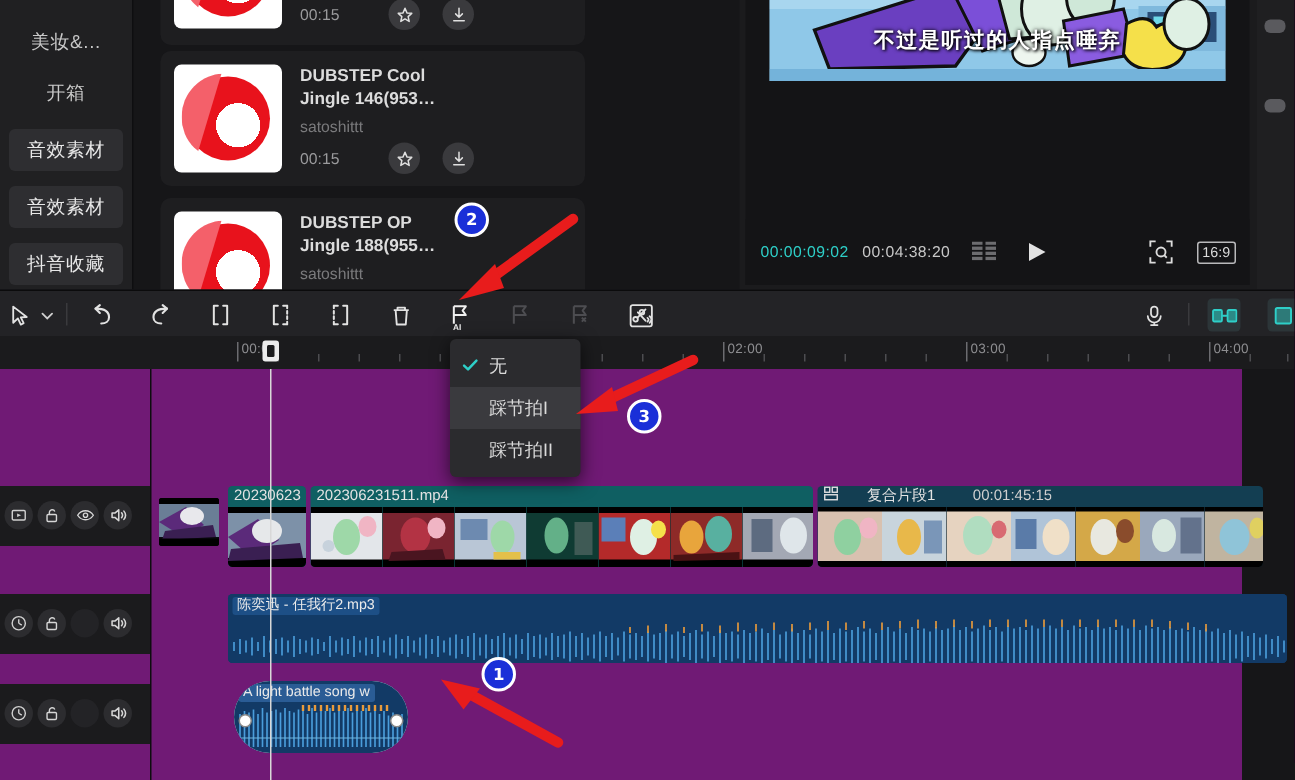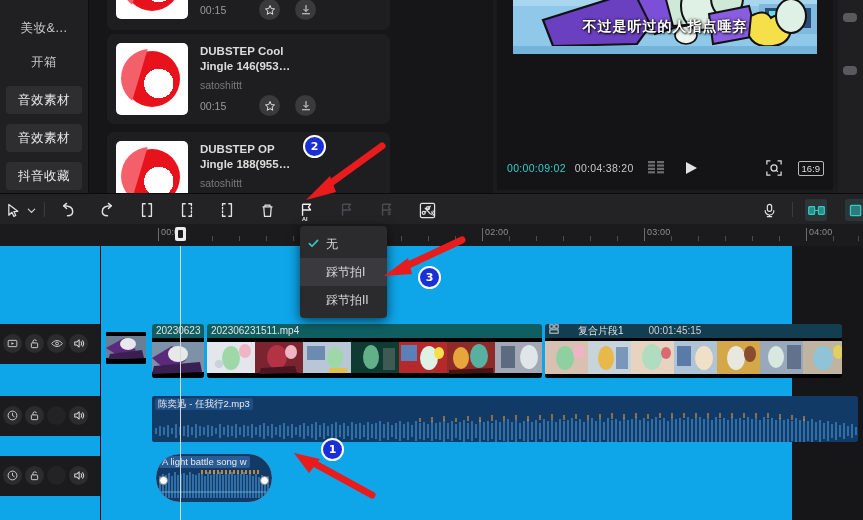--- a/index.html
+++ b/index.html
@@ -64,21 +64,21 @@
       align-items:center;justify-content:center;}
   .tb svg{display:block;}
   .tbsep{position:absolute;top:8px;width:1px;height:15px;background:#3a3a3d;}
 
   
   .tl{position:absolute;left:0;top:224px;width:863px;height:296px;background:#161618;}
   .ruler{position:absolute;left:0;top:0;width:863px;height:22px;background:#1b1b1d;}
   .rtick{position:absolute;top:12px;width:1px;height:5px;background:#4d4d50;}
   .rtickM{position:absolute;top:4px;width:1px;height:13px;background:#6c6c70;}
   .rlab{position:absolute;top:3px;font-size:9px;color:#8d8d90;letter-spacing:.2px;}
-  .tracksarea{position:absolute;left:0;top:22px;width:792px;height:274px;background:#0ea5e9;}
+  .tracksarea{position:absolute;left:0;top:22px;width:792px;height:274px;background:#701a75;padding-left:36px;}
   .thead{position:absolute;left:0;width:100px;background:#1b1b1d;}
   .hicon{position:absolute;width:19px;height:19px;border-radius:50%;background:#2c2c2f;
          display:flex;align-items:center;justify-content:center;}
   .hicon.off{background:#232326;}
   .gutter{position:absolute;left:100px;top:0;width:1px;height:274px;background:#0d0d0e;}
 
   .clip{position:absolute;border-radius:3px;overflow:hidden;}
   .vclip{background:#0f5f62;}
   .vlabel{position:absolute;left:0;top:0;height:14px;line-height:14px;font-size:10px;
           color:#e3e3e3;padding-left:4px;white-space:nowrap;overflow:hidden;}

